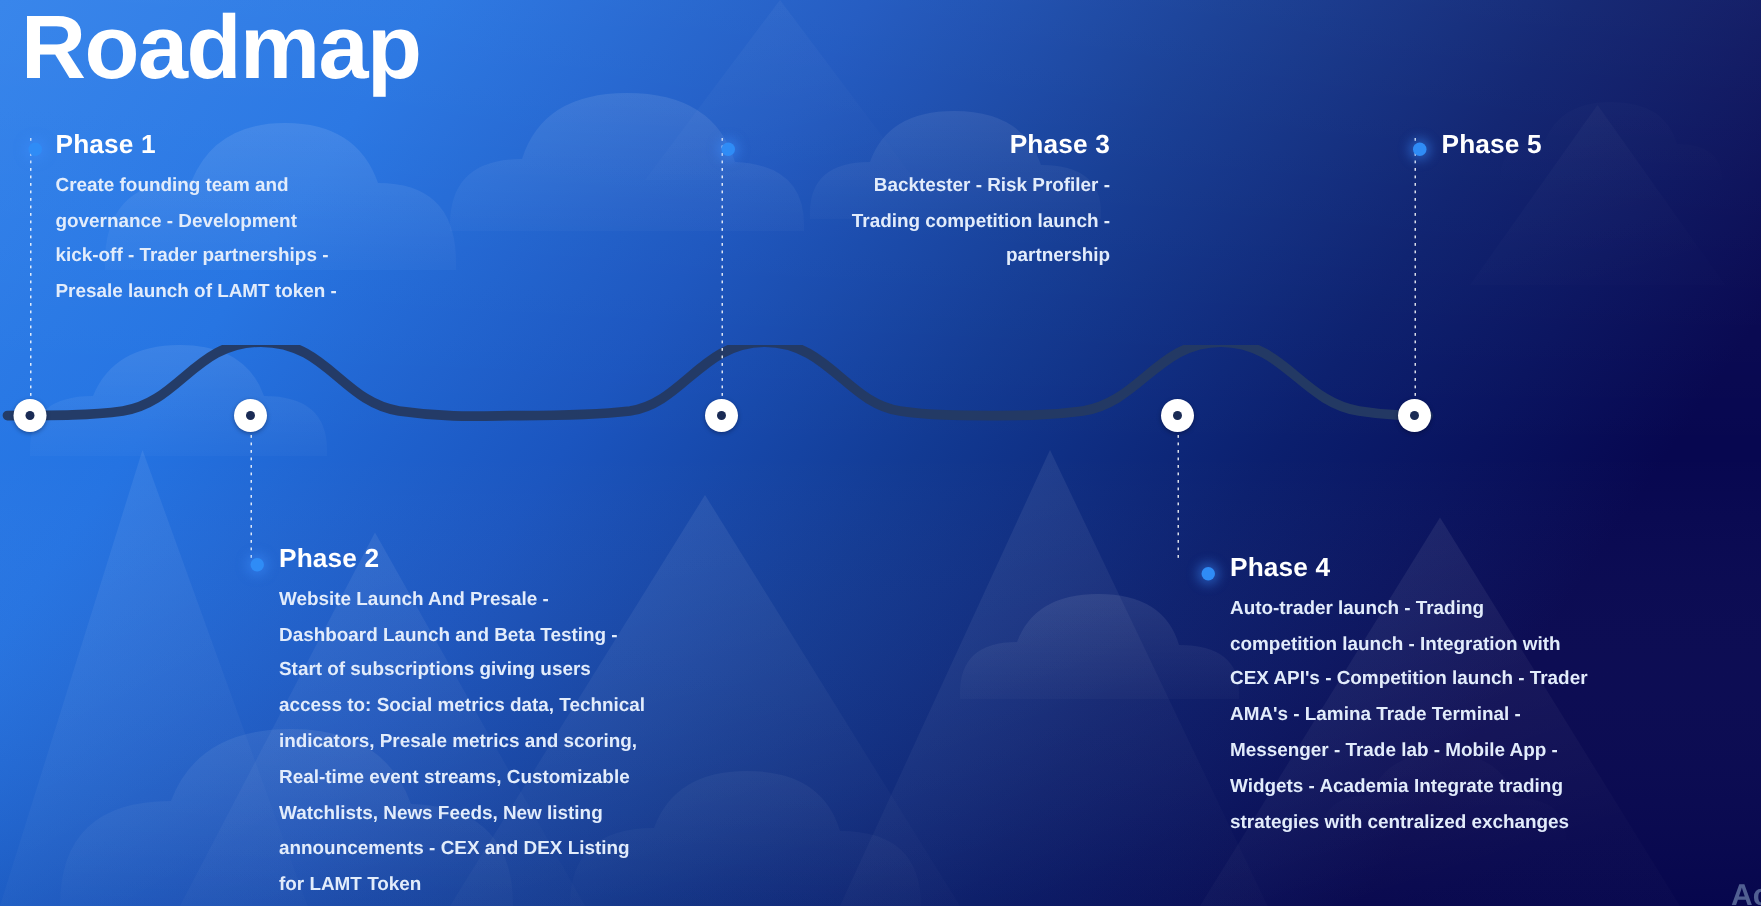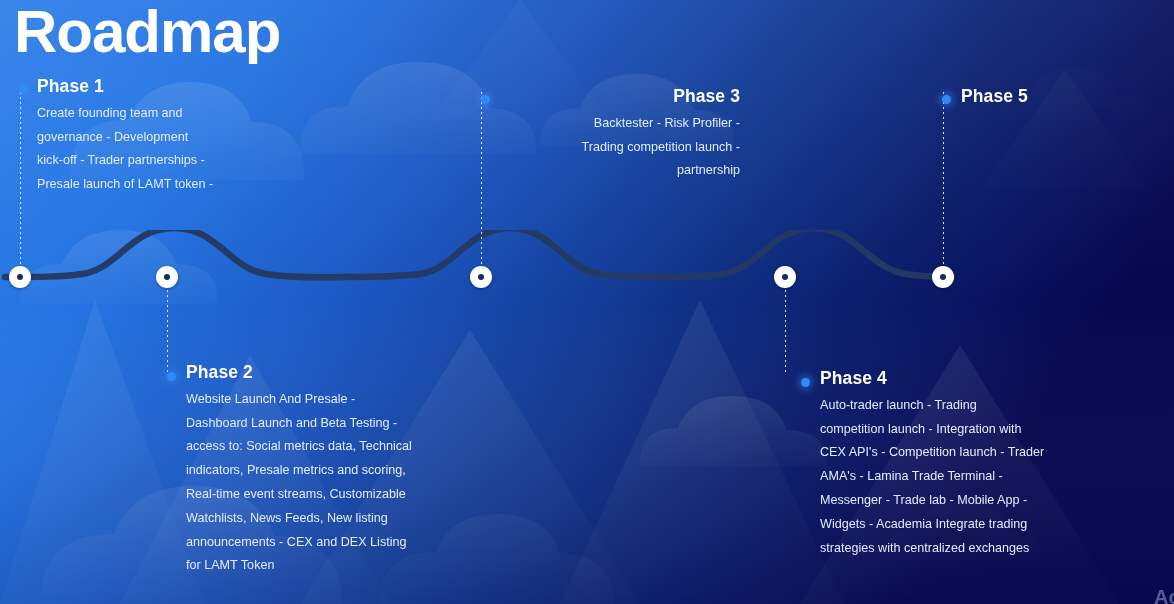--- a/index.html
+++ b/index.html
@@ -52,25 +52,25 @@
     background:#2f8cf6;
     box-shadow:0 0 7px 3px rgba(60,140,250,.45);
   }
   .phase-title {
     font-size:17.5px; font-weight:bold; color:#ffffff;
     letter-spacing:.1px; margin-bottom:4px;
     line-height:1.25;
   }
   .phase-body {
     font-size:12.6px; color:#e2ecfb;
-    line-height:23.8px; font-weight:400;
-  }
-
-  
-  #phase1 { left:37px; top:76px; width:240px; }
+    line-height:23.8px; font-weight:700;
+  }
+
+  
+  #phase1 { left:37px; top:86px; width:240px; }
   #phase1 .phase-dot { left:-18px; top:9px; }
   #phase2 { left:186px; top:362px; width:262px; }
   #phase2 .phase-dot { left:-19px; top:10px; }
   #phase3 { left:500px; top:86px; width:240px;text-align:right; }
   #phase3 .phase-dot { left:-19px; top:9px; }
   #phase4 { left:804px; top:368px; width:250px;margin-left:16px; }
   #phase4 .phase-dot { left:-19px; top:10px; }
   #phase5 { left:961px; top:86px; width:210px; }
   #phase5 .phase-dot { left:-19px; top:9px; }
 
@@ -204,20 +204,21 @@
     <div>Presale launch of LAMT token -</div>
   </div>
 </div>
 
 <div class="phase" id="phase2">
   <span class="phase-dot"></span>
   <div class="phase-title">Phase 2</div>
   <div class="phase-body">
     <div>Website Launch And Presale -</div>
     <div>Dashboard Launch and Beta Testing -</div>
+    <div>Start of subscriptions giving users</div>
     <div>access to: Social metrics data, Technical</div>
     <div>indicators, Presale metrics and scoring,</div>
     <div>Real-time event streams, Customizable</div>
     <div>Watchlists, News Feeds, New listing</div>
     <div>announcements - CEX and DEX Listing</div>
     <div>for LAMT Token</div>
   </div>
 </div>
 
 <div class="phase" id="phase3">

